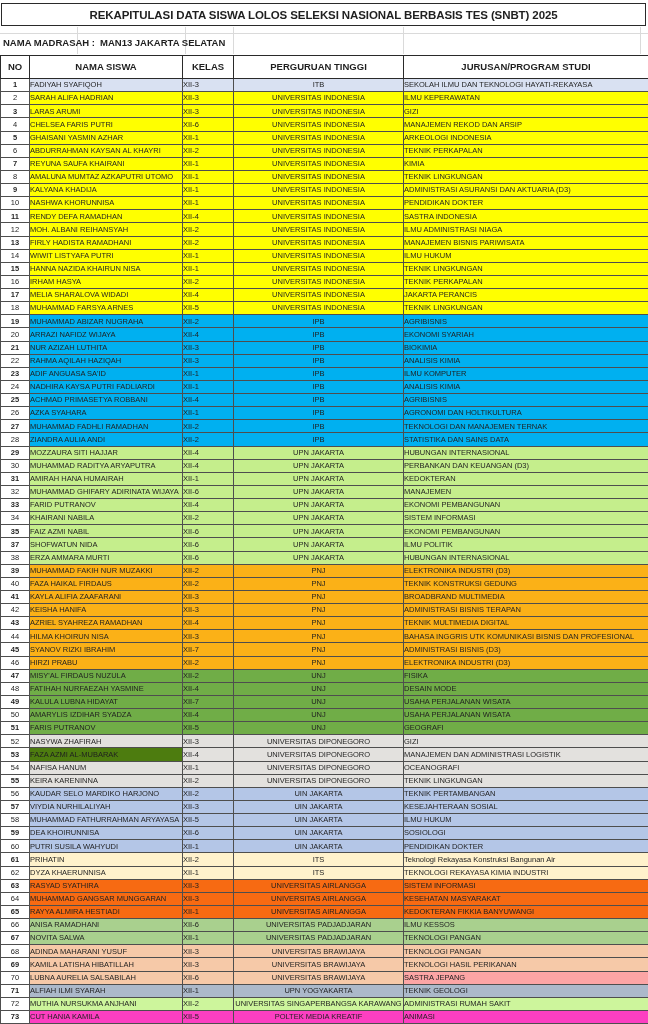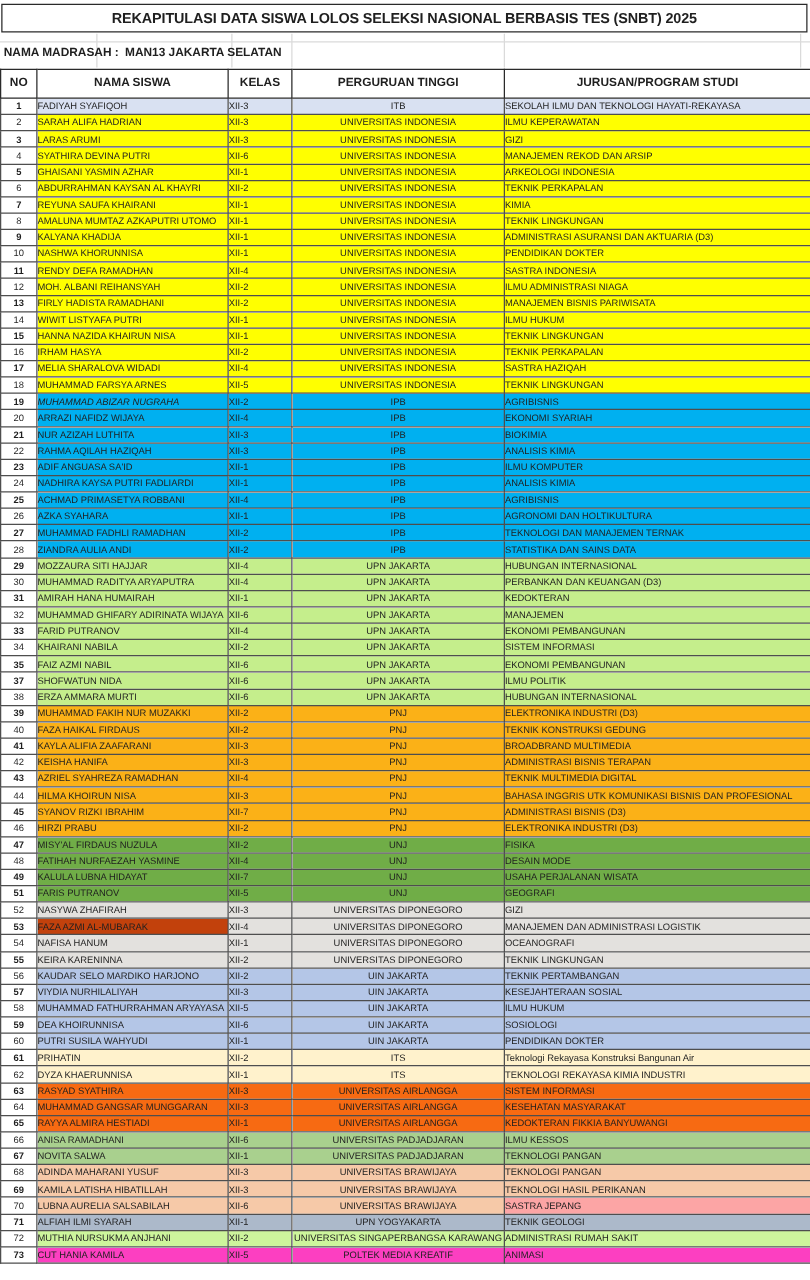--- a/index.html
+++ b/index.html
@@ -93,21 +93,21 @@
         </tr>
         <tr>
           <td class="col-no odd">3</td>
           <td class="col-nama" style="background: rgb(255, 255, 0);">LARAS ARUMI</td>
           <td class="col-kelas" style="background: rgb(255, 255, 0);">XII-3</td>
           <td class="col-pt" style="background: rgb(255, 255, 0);">UNIVERSITAS INDONESIA</td>
           <td class="col-jurusan" style="background: rgb(255, 255, 0);">GIZI</td>
         </tr>
         <tr>
           <td class="col-no">4</td>
-          <td class="col-nama" style="background: rgb(255, 255, 0);">SYATHIRA DEVINA PUTRI</td>
+          <td class="col-nama" style="background: rgb(255, 255, 0);">CHELSEA FARIS PUTRI</td>
           <td class="col-kelas" style="background: rgb(255, 255, 0);">XII-6</td>
           <td class="col-pt" style="background: rgb(255, 255, 0);">UNIVERSITAS INDONESIA</td>
           <td class="col-jurusan" style="background: rgb(255, 255, 0);">MANAJEMEN REKOD DAN ARSIP</td>
         </tr>
         <tr>
           <td class="col-no odd">5</td>
           <td class="col-nama" style="background: rgb(255, 255, 0);">GHAISANI YASMIN AZHAR</td>
           <td class="col-kelas" style="background: rgb(255, 255, 0);">XII-1</td>
           <td class="col-pt" style="background: rgb(255, 255, 0);">UNIVERSITAS INDONESIA</td>
           <td class="col-jurusan" style="background: rgb(255, 255, 0);">ARKEOLOGI INDONESIA</td>
@@ -187,32 +187,32 @@
           <td class="col-nama" style="background: rgb(255, 255, 0);">IRHAM HASYA</td>
           <td class="col-kelas" style="background: rgb(255, 255, 0);">XII-2</td>
           <td class="col-pt" style="background: rgb(255, 255, 0);">UNIVERSITAS INDONESIA</td>
           <td class="col-jurusan" style="background: rgb(255, 255, 0);">TEKNIK PERKAPALAN</td>
         </tr>
         <tr>
           <td class="col-no odd">17</td>
           <td class="col-nama" style="background: rgb(255, 255, 0);">MELIA SHARALOVA WIDADI</td>
           <td class="col-kelas" style="background: rgb(255, 255, 0);">XII-4</td>
           <td class="col-pt" style="background: rgb(255, 255, 0);">UNIVERSITAS INDONESIA</td>
-          <td class="col-jurusan" style="background: rgb(255, 255, 0);">SASTRA HAZIQAH</td>
+          <td class="col-jurusan" style="background: rgb(255, 255, 0);">JAKARTA PERANCIS</td>
         </tr>
         <tr>
           <td class="col-no">18</td>
           <td class="col-nama" style="background: rgb(255, 255, 0);">MUHAMMAD FARSYA ARNES</td>
           <td class="col-kelas" style="background: rgb(255, 255, 0);">XII-5</td>
           <td class="col-pt" style="background: rgb(255, 255, 0);">UNIVERSITAS INDONESIA</td>
           <td class="col-jurusan" style="background: rgb(255, 255, 0);">TEKNIK LINGKUNGAN</td>
         </tr>
         <tr>
           <td class="col-no odd">19</td>
-          <td class="col-nama" style="background: rgb(0, 176, 240); font-style: italic;">MUHAMMAD ABIZAR NUGRAHA</td>
+          <td class="col-nama" style="background: rgb(0, 176, 240);">MUHAMMAD ABIZAR NUGRAHA</td>
           <td class="col-kelas" style="background: rgb(0, 176, 240);">XII-2</td>
           <td class="col-pt" style="background: rgb(0, 176, 240);">IPB</td>
           <td class="col-jurusan" style="background: rgb(0, 176, 240);">AGRIBISNIS</td>
         </tr>
         <tr>
           <td class="col-no">20</td>
           <td class="col-nama" style="background: rgb(0, 176, 240);">ARRAZI NAFIDZ WIJAYA</td>
           <td class="col-kelas" style="background: rgb(0, 176, 240);">XII-4</td>
           <td class="col-pt" style="background: rgb(0, 176, 240);">IPB</td>
           <td class="col-jurusan" style="background: rgb(0, 176, 240);">EKONOMI SYARIAH</td>
@@ -407,36 +407,43 @@
           <td class="col-jurusan" style="background: rgb(112, 173, 71);">DESAIN MODE</td>
         </tr>
         <tr>
           <td class="col-no odd">49</td>
           <td class="col-nama" style="background: rgb(112, 173, 71);">KALULA LUBNA HIDAYAT</td>
           <td class="col-kelas" style="background: rgb(112, 173, 71);">XII-7</td>
           <td class="col-pt" style="background: rgb(112, 173, 71);">UNJ</td>
           <td class="col-jurusan" style="background: rgb(112, 173, 71);">USAHA PERJALANAN WISATA</td>
         </tr>
         <tr>
+          <td class="col-no">50</td>
+          <td class="col-nama" style="background: rgb(112, 173, 71);">AMARYLIS IZDIHAR SYADZA</td>
+          <td class="col-kelas" style="background: rgb(112, 173, 71);">XII-4</td>
+          <td class="col-pt" style="background: rgb(112, 173, 71);">UNJ</td>
+          <td class="col-jurusan" style="background: rgb(112, 173, 71);">USAHA PERJALANAN WISATA</td>
+        </tr>
+        <tr>
           <td class="col-no odd">51</td>
           <td class="col-nama" style="background: rgb(112, 173, 71);">FARIS PUTRANOV</td>
           <td class="col-kelas" style="background: rgb(112, 173, 71);">XII-5</td>
           <td class="col-pt" style="background: rgb(112, 173, 71);">UNJ</td>
           <td class="col-jurusan" style="background: rgb(112, 173, 71);">GEOGRAFI</td>
         </tr>
         <tr>
           <td class="col-no">52</td>
           <td class="col-nama" style="background: rgb(227, 225, 222);">NASYWA ZHAFIRAH</td>
           <td class="col-kelas" style="background: rgb(227, 225, 222);">XII-3</td>
           <td class="col-pt" style="background: rgb(227, 225, 222);">UNIVERSITAS DIPONEGORO</td>
           <td class="col-jurusan" style="background: rgb(227, 225, 222);">GIZI</td>
         </tr>
         <tr>
           <td class="col-no odd">53</td>
-          <td class="col-nama" style="background: #c2410c;">FAZA AZMI AL-MUBARAK</td>
+          <td class="col-nama" style="background: #4d7c0f;">FAZA AZMI AL-MUBARAK</td>
           <td class="col-kelas" style="background: rgb(227, 225, 222);">XII-4</td>
           <td class="col-pt" style="background: rgb(227, 225, 222);">UNIVERSITAS DIPONEGORO</td>
           <td class="col-jurusan" style="background: rgb(227, 225, 222);">MANAJEMEN DAN ADMINISTRASI LOGISTIK</td>
         </tr>
         <tr>
           <td class="col-no">54</td>
           <td class="col-nama" style="background: rgb(227, 225, 222);">NAFISA HANUM</td>
           <td class="col-kelas" style="background: rgb(227, 225, 222);">XII-1</td>
           <td class="col-pt" style="background: rgb(227, 225, 222);">UNIVERSITAS DIPONEGORO</td>
           <td class="col-jurusan" style="background: rgb(227, 225, 222);">OCEANOGRAFI</td>

